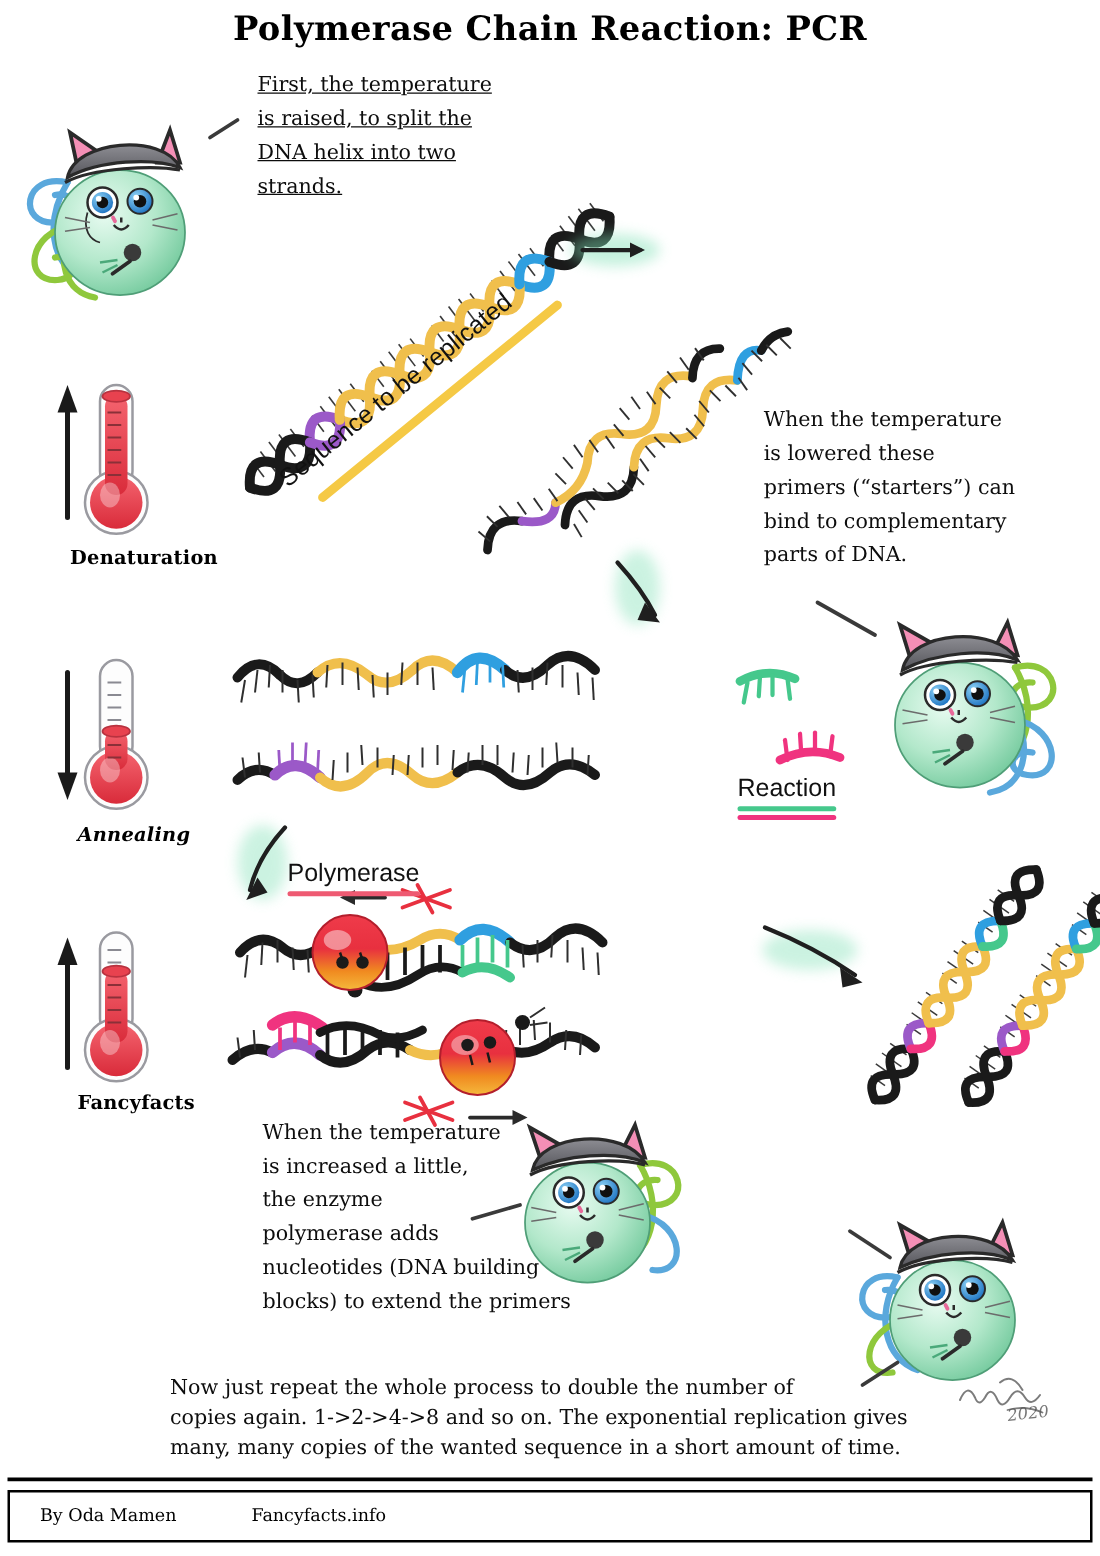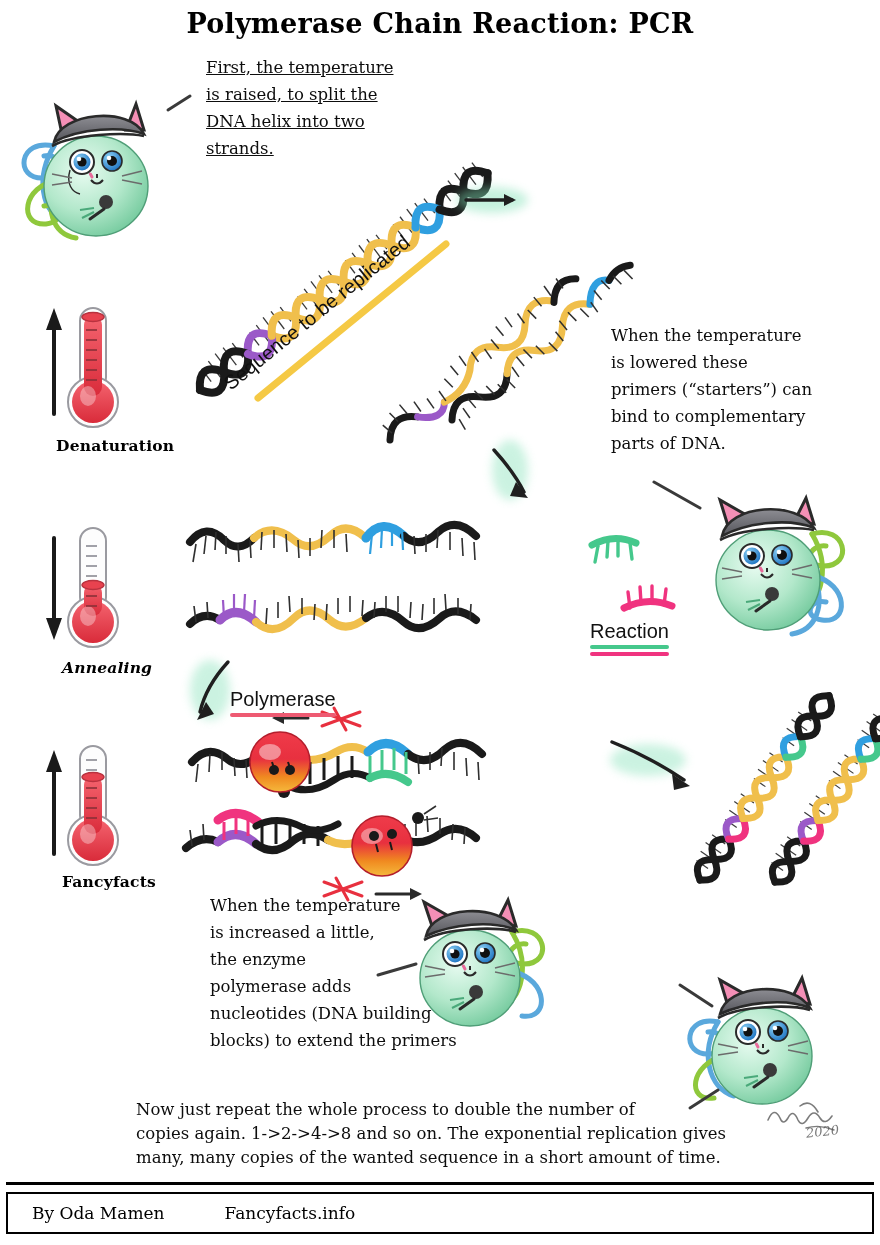--- a/index.html
+++ b/index.html
@@ -27,21 +27,21 @@
   }
   .callout .rule{display:block;height:4px;border-radius:2px;margin-top:2px;}
 
   
   .footer-rule{position:absolute;left:6px;right:6px;height:3px;background:#000;}
   .footer{
     position:absolute;left:6px;right:6px;height:42px;
     border:2px solid #000;box-sizing:border-box;display:flex;align-items:center;
   }
   .footer span{
-    font-family:"DejaVu Serif", serif;font-size:17px;color:#000;white-space:nowrap;
+    font-family:"DejaVu Serif", serif;font-size:14px;color:#000;white-space:nowrap;
   }
 
   
   .thermo{position:absolute;width:86px;height:150px;}
   .thermo svg{display:block;}
 
   
   .art{position:absolute;pointer-events:none;}
   .sig{position:absolute;font-family:"DejaVu Serif",serif;font-style:italic;
        font-size:13px;color:#555;transform:rotate(-6deg);opacity:.8;}

